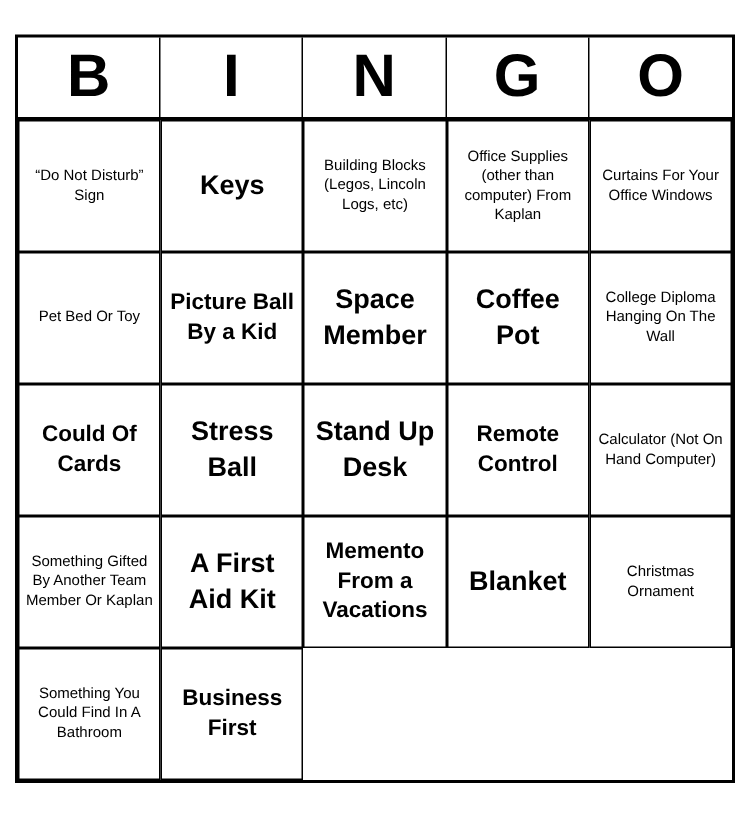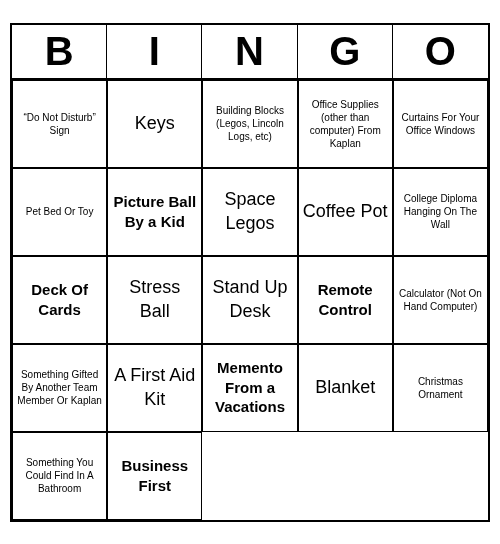--- a/index.html
+++ b/index.html
@@ -47,21 +47,21 @@
       display: flex;
       align-items: center;
       justify-content: center;
       text-align: center;
       padding: 4px;
       font-size: 11px;
       line-height: 1.3;
     }
     .bingo-cell.large-text {
       font-size: 18px;
-      font-weight: normal;
+      font-weight: bold;
     }
     .bingo-cell.medium-text {
       font-size: 15px;
       font-weight: bold;
     }
     .bingo-cell.small-text {
       font-size: 10px;
     }
   </style>
 </head>
@@ -78,24 +78,24 @@
     </div>
   <div class="bingo-grid">
 
   <div class="bingo-cell small-text">“Do Not Disturb” Sign</div>
       <div class="bingo-cell large-text">Keys</div>
       <div class="bingo-cell small-text">Building Blocks (Legos, Lincoln Logs, etc)</div>
       <div class="bingo-cell small-text">Office Supplies (other than computer) From Kaplan</div>
       <div class="bingo-cell small-text">Curtains For Your Office Windows</div>
       <div class="bingo-cell small-text">Pet Bed Or Toy</div>
       <div class="bingo-cell medium-text">Picture Ball By a Kid</div>
-      <div class="bingo-cell large-text">Space Legos</div>
+      <div class="bingo-cell large-text">Space Member</div>
       <div class="bingo-cell large-text">Coffee Pot</div>
       <div class="bingo-cell small-text">College Diploma Hanging On The Wall</div>
-      <div class="bingo-cell medium-text">Deck Of Cards</div>
+      <div class="bingo-cell medium-text">Could Of Cards</div>
       <div class="bingo-cell large-text">Stress Ball</div>
       <div class="bingo-cell large-text">Stand Up Desk</div>
       <div class="bingo-cell medium-text">Remote Control</div>
       <div class="bingo-cell small-text">Calculator (Not On Hand Computer)</div>
       <div class="bingo-cell small-text">Something Gifted By Another Team Member Or Kaplan</div>
       <div class="bingo-cell large-text">A First Aid Kit</div>
       <div class="bingo-cell medium-text">Memento From a Vacations</div>
       <div class="bingo-cell large-text">Blanket</div>
       <div class="bingo-cell small-text">Christmas Ornament</div>
       <div class="bingo-cell small-text">Something You Could Find In A Bathroom</div>

